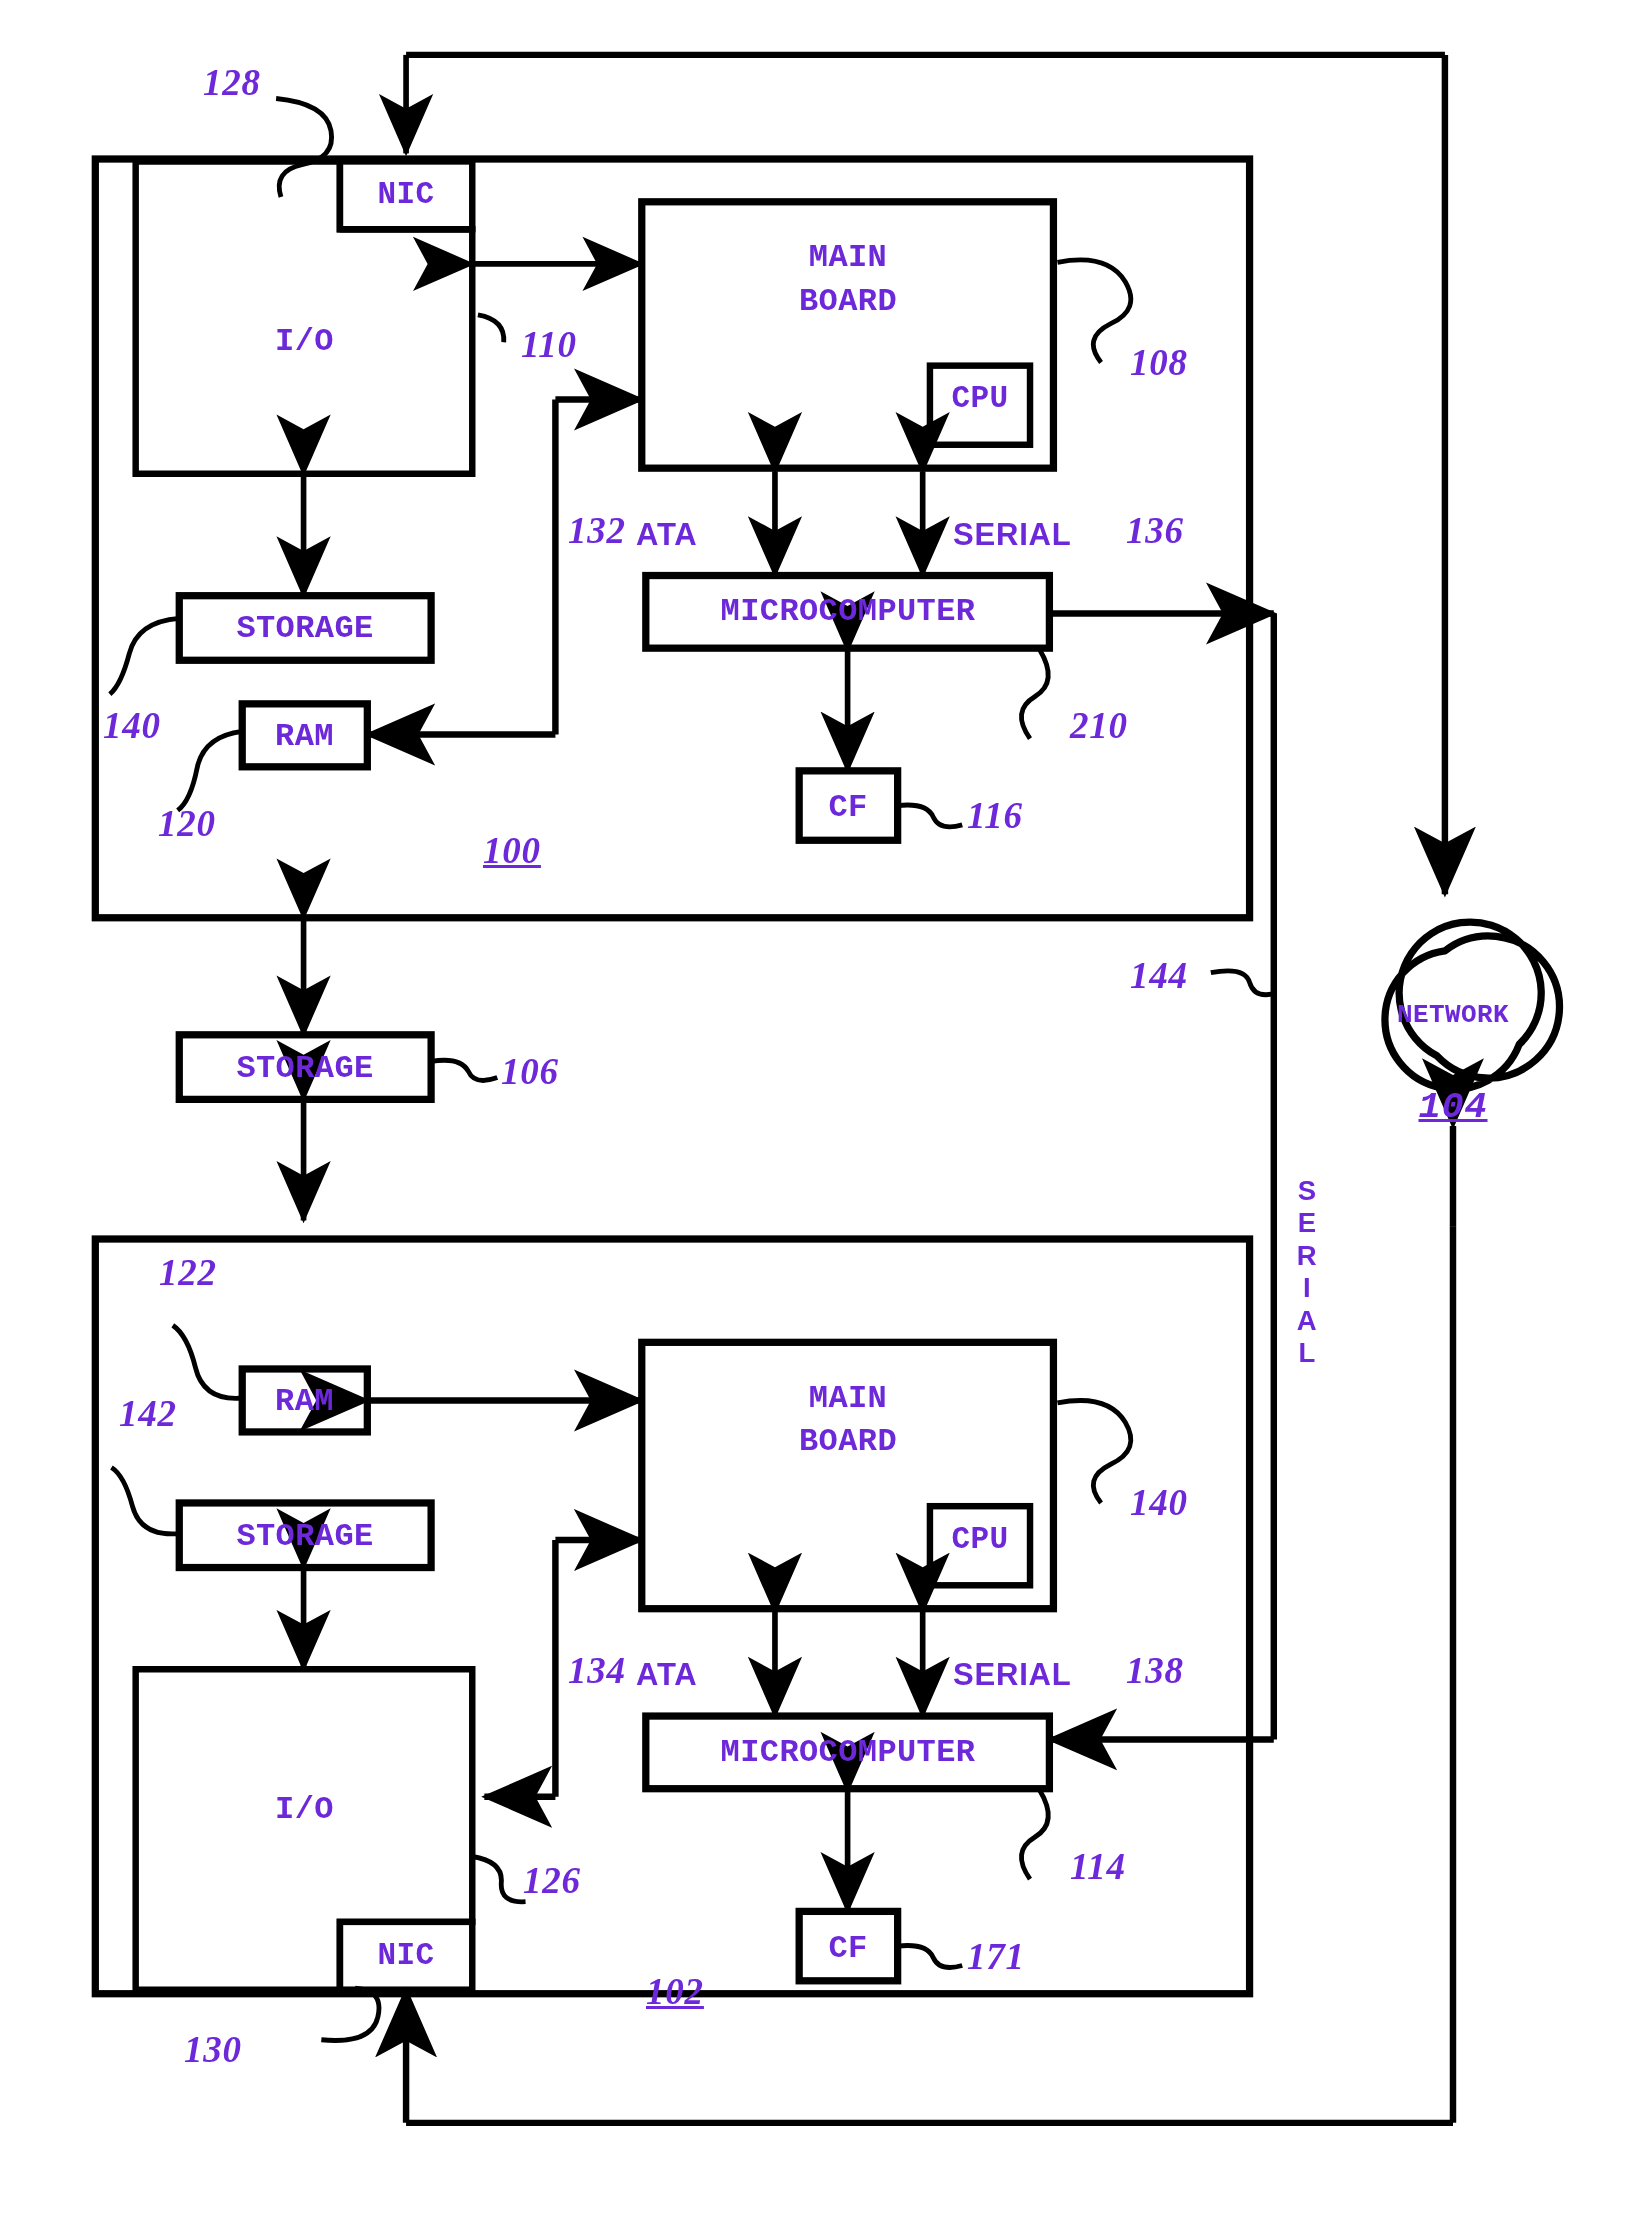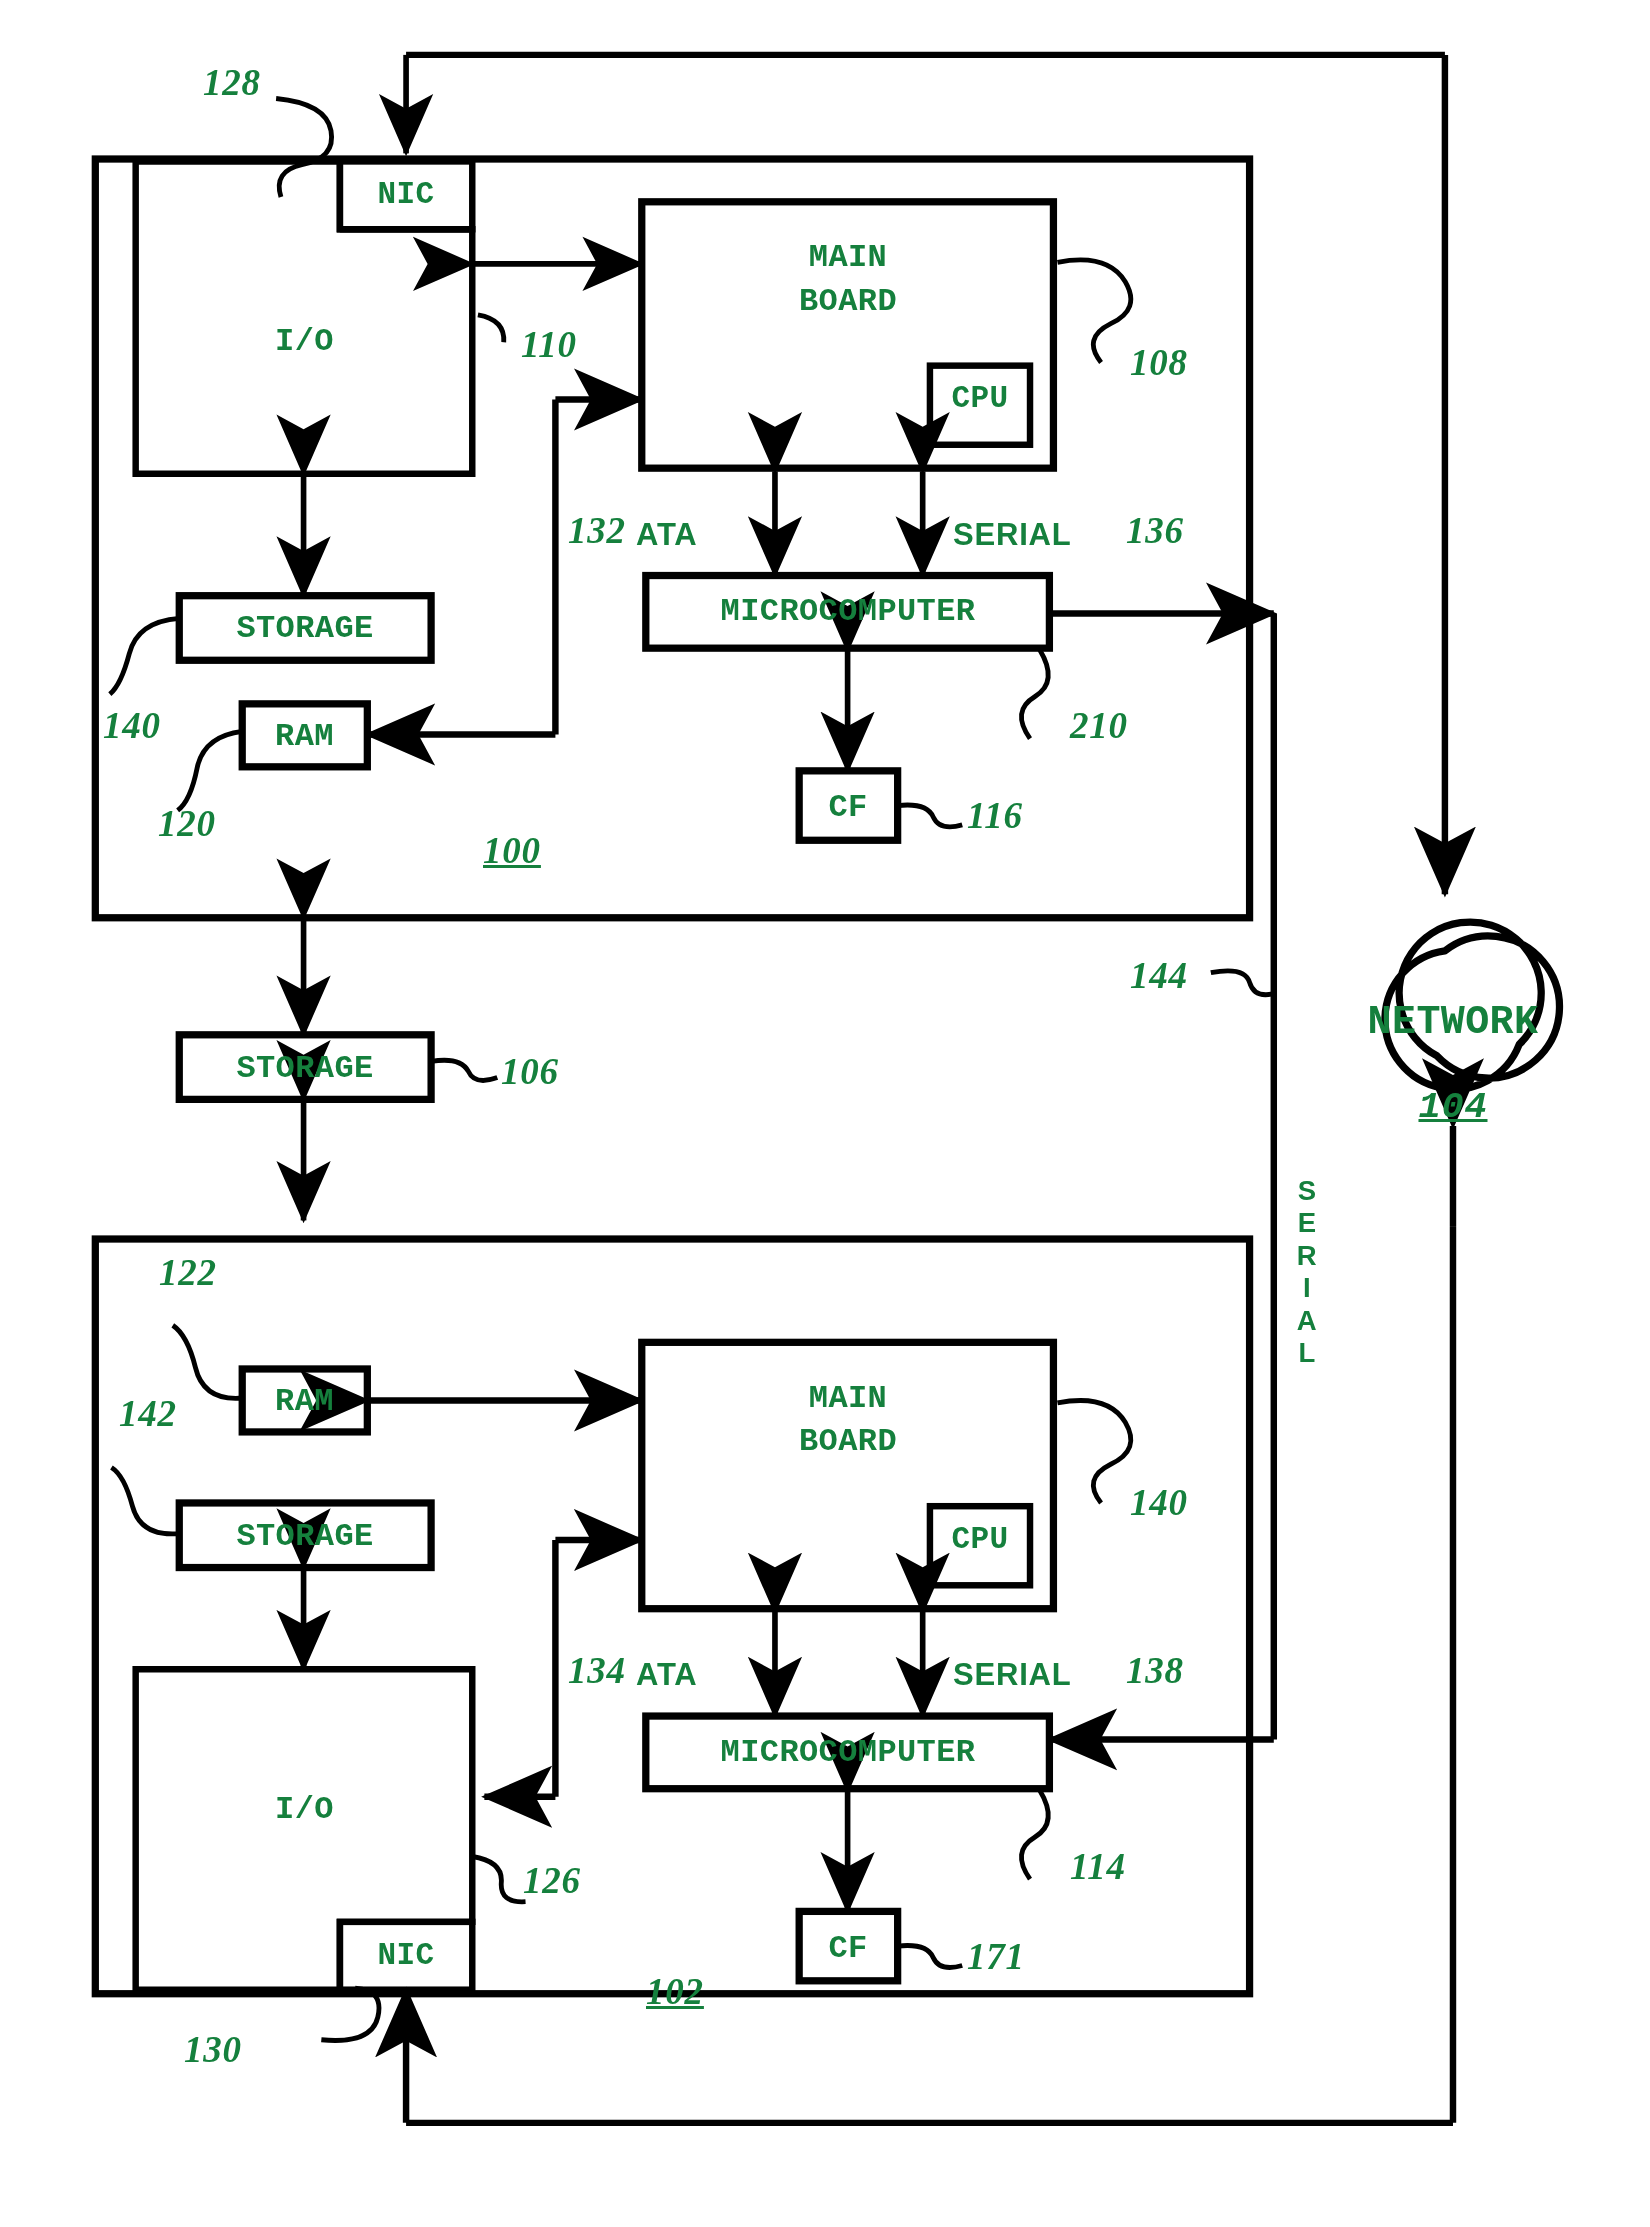--- a/index.html
+++ b/index.html
@@ -1,20 +1,20 @@
 <!DOCTYPE html>
 <html style="font-size:13px"><head>
 <meta charset="utf-8">
 <style>
   html,body{margin:0;padding:0;background:#ffffff;}
   body{font-family:"Liberation Sans",sans-serif;}
   #sheet{position:relative;width:1650px;height:2227px;background:#fff;overflow:hidden;}
   svg{position:absolute;left:0;top:0;width:1650px;height:2227px;}
   .lbl{position:absolute;font-family:"Liberation Sans",sans-serif;font-weight:bold;
-       color:#15803d;white-space:nowrap;letter-spacing:0.4px;}
+       color:#6d28d9;white-space:nowrap;letter-spacing:0.4px;}
   .box-lbl{font-size:32px;}
   .box-lbl-sm{font-size:31px;}
   .ref{font-family:"Liberation Serif",serif;font-style:italic;font-weight:bold;
        font-size:37px;letter-spacing:0.8px;}
   .ref-u{font-family:"Liberation Serif",serif;font-style:italic;font-weight:bold;
        font-size:37px;text-decoration:underline;letter-spacing:0.8px;margin-top:40px;}
   .bus{font-size:31px;font-weight:bold;letter-spacing:0.8px;}
   .vert-serial{font-size:27.5px;font-weight:bold;line-height:1.18;text-align:center;}
   .center-txt{text-align:center;font-family:Liberation Mono, monospace;}
 </style>
@@ -182,21 +182,21 @@
 <div class="lbl ref" style="left:1070px;top:704px;">210</div>
 
 <div class="lbl box-lbl center-txt" style="left:799px;top:789px;width:98px;">CF</div>
 <div class="lbl ref" style="left:967px;top:794px;">116</div>
 
 <div class="lbl ref-u" style="left:483px;top:789px;">100</div>
 
 <div class="lbl box-lbl center-txt" style="left:179px;top:1050px;width:252px;">STORAGE</div>
 <div class="lbl ref" style="left:501px;top:1050px;">106</div>
 
-<div class="lbl box-lbl center-txt" style="left:1324px;top:1000px;width:258px;font-size:40px;">NETWORK</div>
+<div class="lbl box-lbl center-txt" style="left:1324px;top:1000px;width:258px;font-size:26px;">NETWORK</div>
 <div class="lbl ref-u center-txt" style="left:1324px;top:1046px;width:258px;">104</div>
 
 <div class="lbl ref" style="left:1130px;top:954px;">144</div>
 <div class="vert-serial lbl" style="left:1289px;top:1175px;width:36px;">
   <div>S</div>
   <div>E</div>
   <div>R</div>
   <div>I</div>
   <div>A</div>
   <div>L</div>

